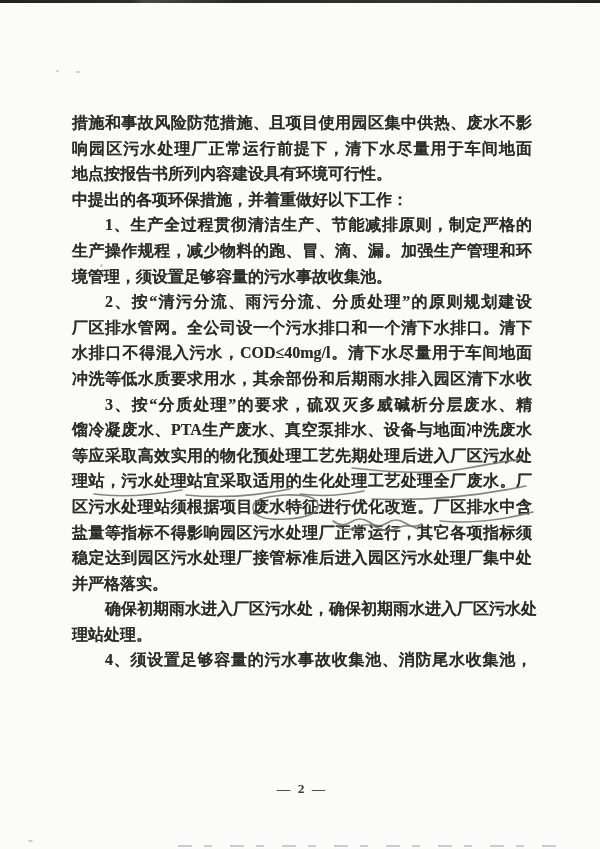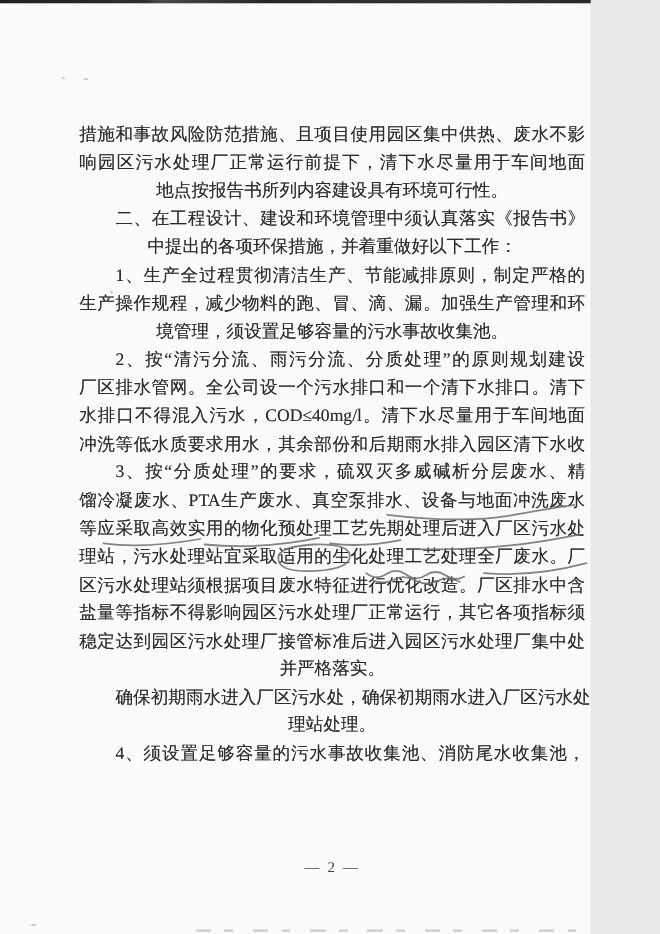--- a/index.html
+++ b/index.html
@@ -6,25 +6,26 @@
     --bg:#fbfbf9;
     --ink:#2b2b2b;
     --pencil:#6f6f6f;
     --edge-top:#161616;
     --edge-bottom:#bcc0c9;
   }
   *{margin:0;padding:0;box-sizing:border-box;}
   html,body{background:#e8e8e6;}
   .page{
     position:relative;
-    width:537px;height:849px;
+    width:600px;height:849px;
     background:var(--bg);
     overflow:hidden;
     font-family:"Liberation Serif","DejaVu Serif",serif;
     color:var(--ink);
+    font-weight:bold;
   }
   .scan-edge-top{
     position:absolute;top:0;left:0;width:600px;height:3px;
     background:linear-gradient(to right,#0e0e0e 0%,#1c1c1c 22%,#3a3a3a 24%,#161616 40%,#222 70%,#101010 100%);
     opacity:.92;
   }
   .scan-edge-bottom{
     position:absolute;top:845px;left:178px;width:382px;height:2px;
     background:repeating-linear-gradient(to right,
       var(--edge-bottom) 0 14px, transparent 14px 26px,
@@ -37,21 +38,21 @@
   .speck.s3{left:100px;top:264px;width:3px;height:3px;}
   .speck.s4{left:28px;top:840px;width:5px;height:2px;}
 
   .text-block{
     position:absolute;left:72px;top:110px;width:460px;
   }
   .line{
     height:25.6px;line-height:25.6px;
     font-size:16px;
     white-space:nowrap;
-    text-align:center;
+    text-align:left;
     color:var(--ink);
     
     text-shadow:0 0 .4px rgba(40,40,40,.55);
   }
   .line.just{text-align:justify;text-align-last:justify;}
   .line.indent{padding-left:33px;}
 
   .annotations{
     position:absolute;left:0;top:0;width:600px;height:849px;
     pointer-events:none;
@@ -77,21 +78,20 @@
 
   <div class="speck s1"></div>
   <div class="speck s2"></div>
   <div class="speck s3"></div>
   <div class="speck s4"></div>
 
   <div class="text-block">
       <div class="line just">措施和事故风险防范措施、且项目使用园区集中供热、废水不影</div>
       <div class="line just">响园区污水处理厂正常运行前提下，清下水尽量用于车间地面</div>
       <div class="line">地点按报告书所列内容建设具有环境可行性。</div>
-      <div class="line indent just">二、在工程设计、建设和环境管理中须认真落实《报告书》</div>
       <div class="line">中提出的各项环保措施，并着重做好以下工作：</div>
       <div class="line indent just">1、生产全过程贯彻清洁生产、节能减排原则，制定严格的</div>
       <div class="line just">生产操作规程，减少物料的跑、冒、滴、漏。加强生产管理和环</div>
       <div class="line">境管理，须设置足够容量的污水事故收集池。</div>
       <div class="line indent just">2、按“清污分流、雨污分流、分质处理”的原则规划建设</div>
       <div class="line just">厂区排水管网。全公司设一个污水排口和一个清下水排口。清下</div>
       <div class="line just">水排口不得混入污水，COD≤40mg/l。清下水尽量用于车间地面</div>
       <div class="line just">冲洗等低水质要求用水，其余部份和后期雨水排入园区清下水收</div>
       <div class="line indent just">3、按“分质处理”的要求，硫双灭多威碱析分层废水、精</div>
       <div class="line just">馏冷凝废水、PTA生产废水、真空泵排水、设备与地面冲洗废水</div>

